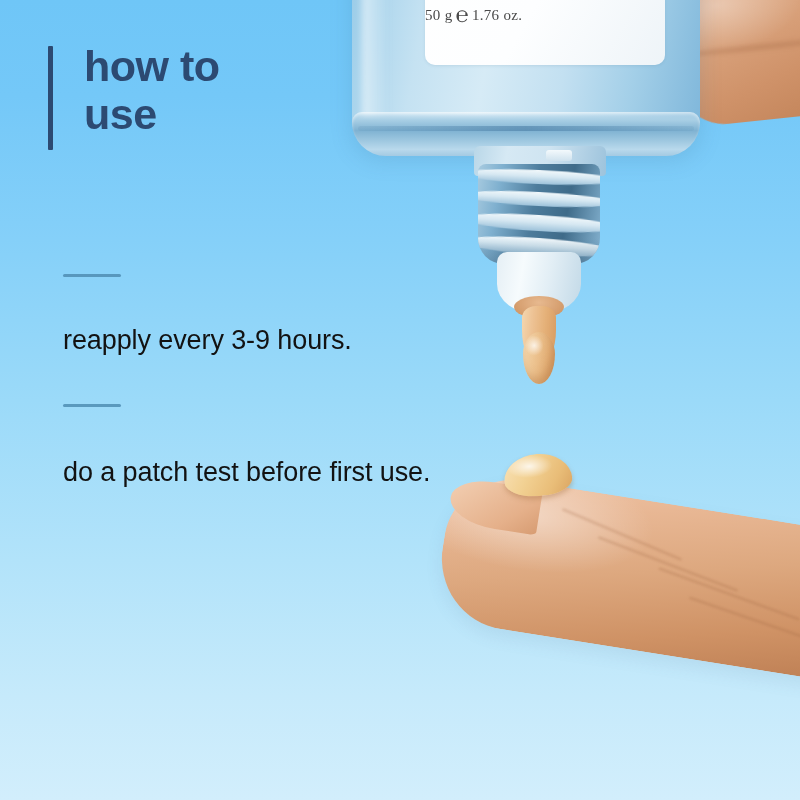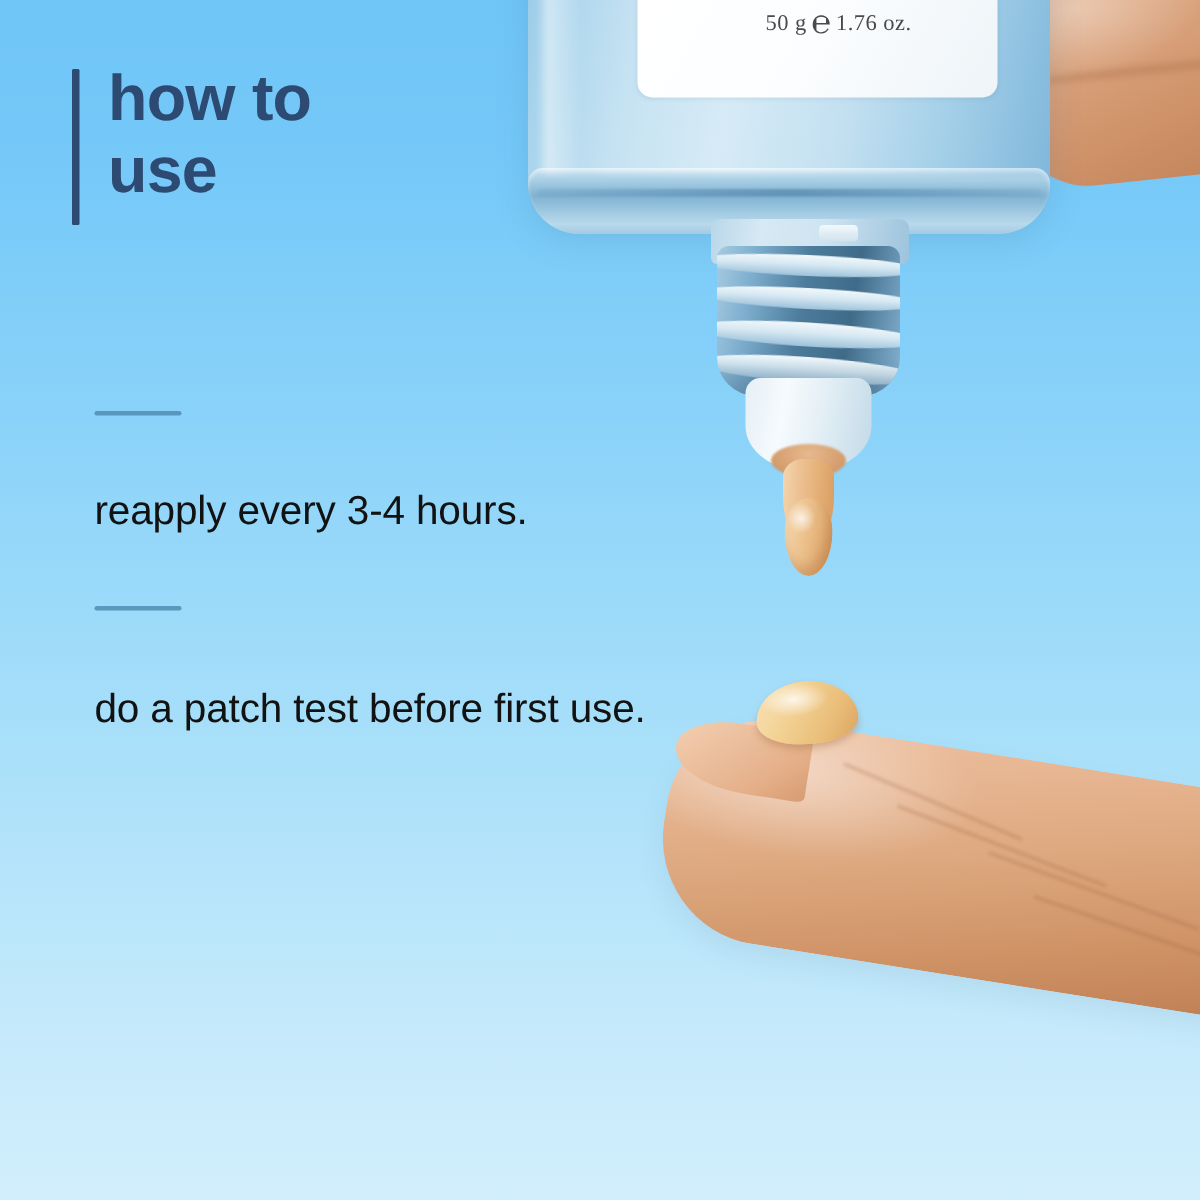--- a/index.html
+++ b/index.html
@@ -123,21 +123,21 @@
     height: 215px;
     border-radius: 10px;
     background: linear-gradient(120deg, #ffffff 0%, #fdfeff 55%, #eef4f8 100%);
     box-shadow: 0 1px 3px rgba(80,120,150,0.15);
   }
   .label-text {
     position: absolute;
     left: 425px;
     top: 2px;
     width: 268px;
-    text-align: center;
+    text-align: left;
     font-family: "Liberation Serif", serif;
     font-size: 15px;
     letter-spacing: 0.3px;
     color: #4a4a4a;
     white-space: nowrap;
   }
   .label-text .e-mark {
     font-size: 22px;
     font-family: "Liberation Serif", serif;
     vertical-align: -2px;
@@ -311,21 +311,21 @@
     border-radius: 1px;
     margin-right: 18px;
   }
   .heading-title {
     font-size: 43px;
     font-weight: bold;
     line-height: 1.12;
     color: #2c4a72;
     letter-spacing: -0.5px;
     white-space: pre-line;
-    margin: -4px 0 0 1px;
+    margin: -4px 0 0 13px;
   }
 
   .body-block {
     position: absolute;
     left: 63px;
     top: 238px;
     width: 420px;
   }
   .para {
     font-size: 27px;
@@ -392,18 +392,18 @@
   </div>
 
   <div class="heading-block">
     <div class="accent-bar"></div>
     <h1 class="heading-title">how to
 use</h1>
   </div>
 
   <div class="body-block">
     <div class="rule rule-1"></div>
-    <p class="para">reapply every 3-4 hours.</p>
+    <p class="para">reapply every 3-9 hours.</p>
     <div class="rule rule-2"></div>
     <p class="para">do a patch test before first use.</p>
   </div>
 
 </div>
 
 </body></html>

